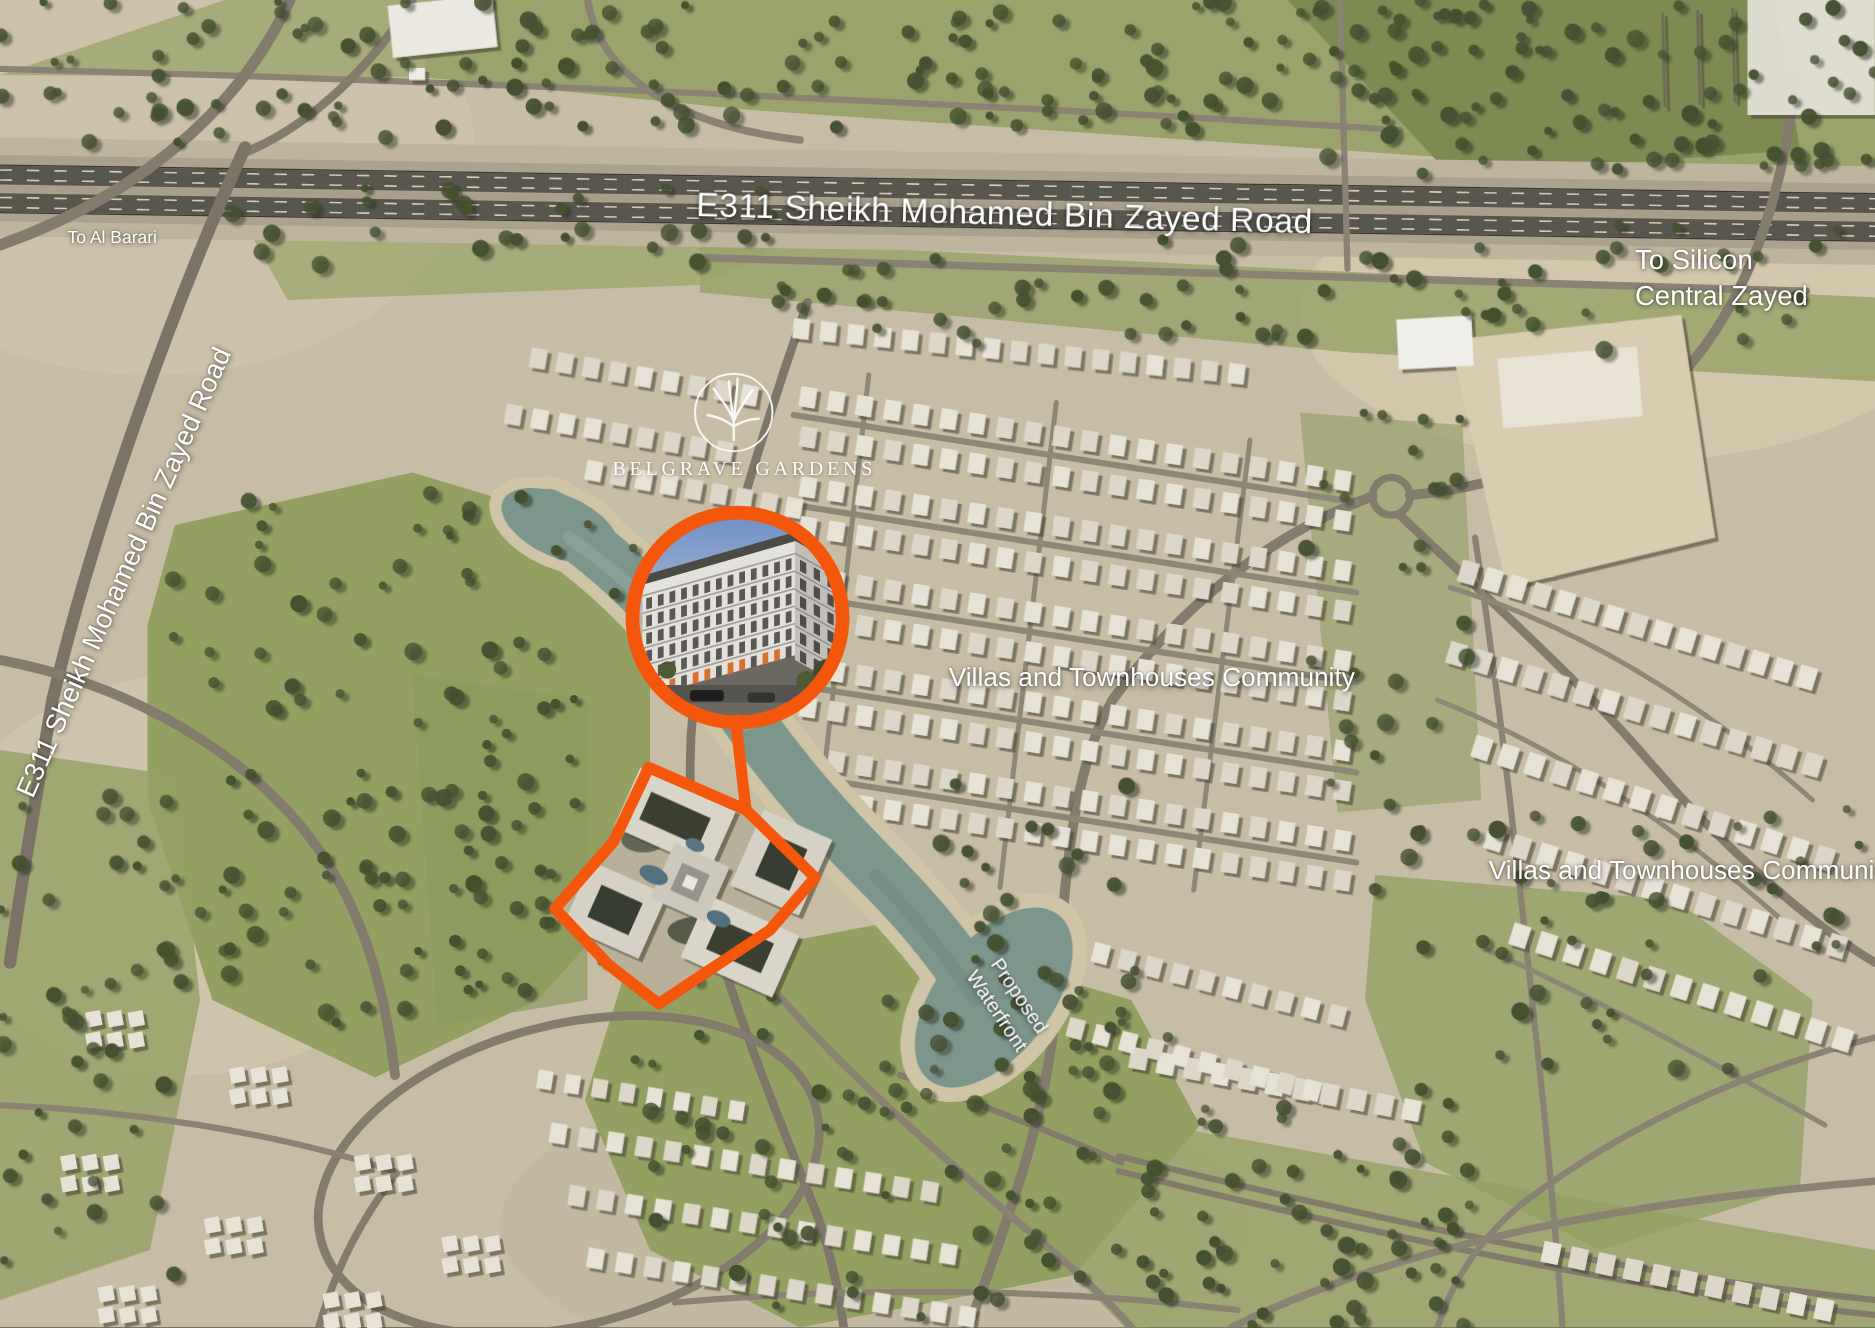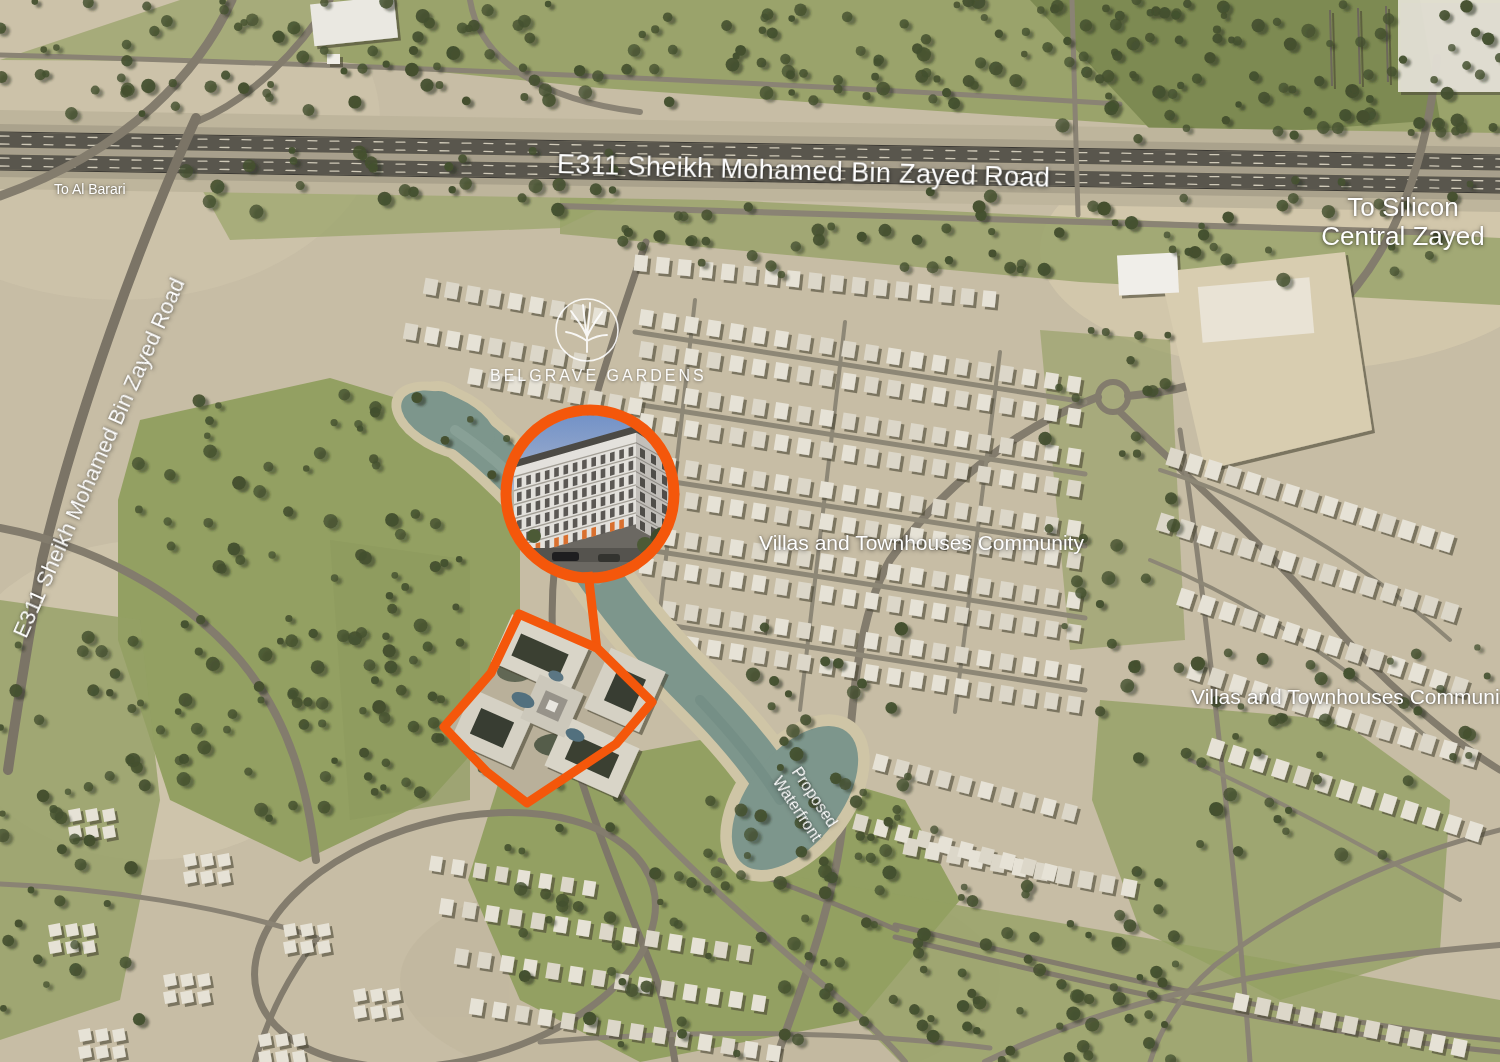--- a/index.html
+++ b/index.html
@@ -4,29 +4,29 @@
 <style>
   html,body{margin:0;padding:0;background:#222;}
   .stage{position:relative;width:1500px;height:1062px;overflow:hidden;
          font-family:"Liberation Sans",sans-serif;background:#c7bda5;}
   svg{position:absolute;left:0;top:0;}
   .lbl{position:absolute;color:#fff;white-space:nowrap;font-weight:400;
        text-shadow:0 1px 4px rgba(0,0,0,.55),0 0 2px rgba(0,0,0,.35);}
   #lbl-highway-top{left:557px;top:149px;font-size:27px;font-weight:500;letter-spacing:.4px;
        transform:rotate(1.6deg);transform-origin:left center;}
   #lbl-albarari{left:54px;top:181px;font-size:14px;}
-  #lbl-silicon{left:1308px;top:193px;width:190px;text-align:center;font-size:26px;line-height:29px;white-space:normal;}
+  #lbl-silicon{left:1308px;top:193px;width:190px;font-size:22px;line-height:29px;white-space:normal;}
   #lbl-highway-left{left:-93px;top:450px;width:380px;text-align:center;font-size:22px;
        transform:rotate(-66deg);}
   #lbl-community-center{left:759px;top:531px;font-size:21px;}
   #lbl-community-right{left:1191px;top:685px;font-size:21px;}
   #lbl-waterfront{left:746px;top:782px;width:120px;text-align:center;font-size:16px;line-height:21px;
        transform:rotate(56deg);white-space:normal;}
   #lbl-brand{left:490px;top:367px;width:200px;text-align:right;font-size:16px;letter-spacing:3px;
-       color:rgba(255,255,255,.95);text-shadow:0 1px 3px rgba(0,0,0,.4);}
+       color:rgba(255,255,255,.95);text-shadow:0 1px 3px rgba(0,0,0,.4);font-family:Liberation Serif, serif;}
 </style>
 </head>
 <body>
 
 <div class="stage">
 
 <svg id="map" width="1500" height="1062" viewBox="0 0 1500 1062" xmlns="http://www.w3.org/2000/svg">
   <defs>
     <linearGradient id="sky" x1="0" y1="0" x2="0" y2="1">
       <stop offset="0" stop-color="#6f8fc7"></stop>

